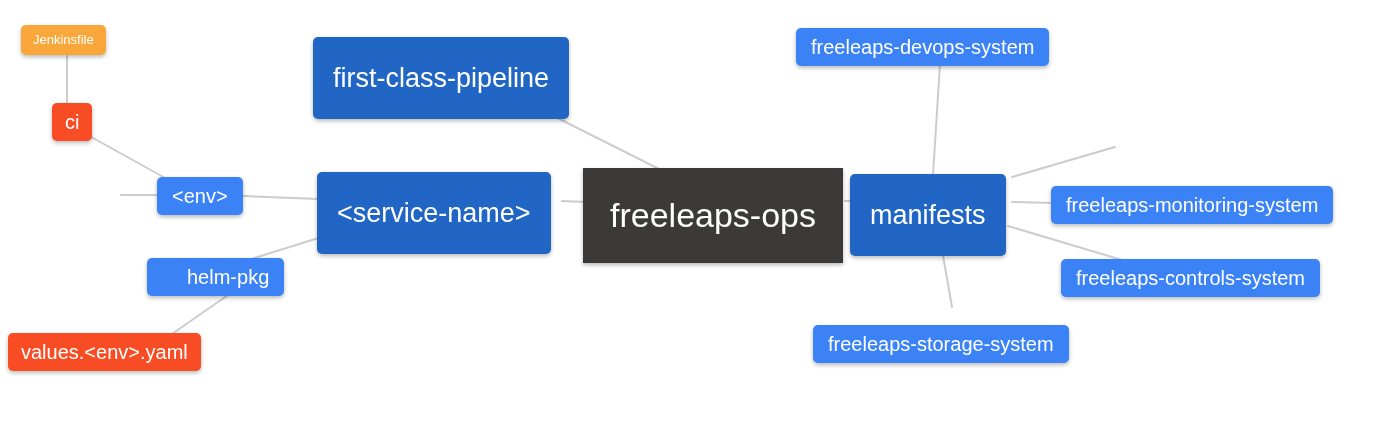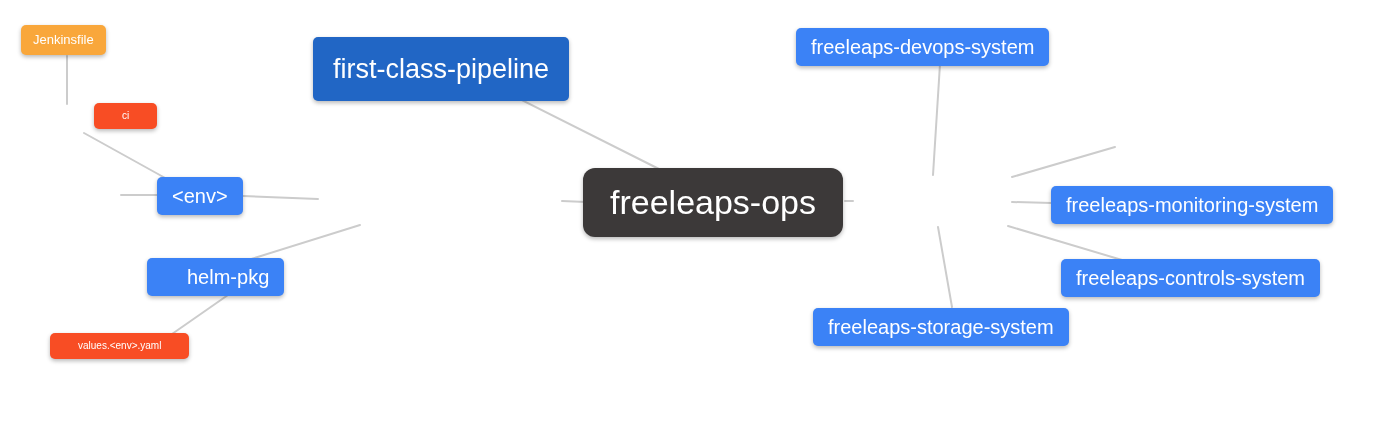--- a/index.html
+++ b/index.html
@@ -22,24 +22,24 @@
     line-height:1.2;
     cursor:pointer;
     user-select:none;
   }
   .c-blue  {background:#2166C5;}
   .c-green {background:#3b82f6;}
   .c-red   {background:#F84D24;}
   .c-orange{background:#F9A73B;}
   .c-dark  {background:#3C3939;}
   .s13{font-size:13px;padding:7px 12px;}
-  .s15{font-size:10px;padding:7px 28px;margin-left:42px;}
+  .s15{font-size:20px;padding:7px 13px;}
   .s20{font-size:20px;padding:7px 15px;}
-  .s27{font-size:27px;padding:16px 20px;}
-  .s34{font-size:34px;padding:14px 27px;border-radius:12px;}
+  .s27{font-size:27px;padding:25px 20px;}
+  .s34{font-size:34px;padding:27px 27px;border-radius:0;}
 </style>
 </head>
 <body>
 
 <div id="canvas">
 
   <svg id="edges" viewBox="0 0 1390 421" xmlns="http://www.w3.org/2000/svg">
     <line x1="67" y1="56" x2="67" y2="104"></line>
     <line x1="84" y1="133" x2="167" y2="179"></line>
     <line x1="121" y1="195" x2="158" y2="195"></line>
@@ -55,19 +55,21 @@
     <line x1="1008" y1="226" x2="1122" y2="260"></line>
     <line x1="938" y1="227" x2="952" y2="307"></line>
   </svg>
 
   <div class="node c-orange s13" style="left:21px;  top:25px;">Jenkinsfile</div>
   <div class="node c-red    s15" style="left:52px;  top:103px;">ci</div>
   <div class="node c-green  s20" style="left:157px; top:177px;">&lt;env&gt;</div>
   <div class="node c-green  s20" style="left:147px; top:258px;padding-left:40px;">helm-pkg</div>
   <div class="node c-red    s15" style="left:8px;   top:333px;">values.&lt;env&gt;.yaml</div>
   <div class="node c-blue   s27" style="left:313px; top:37px;">first-class-pipeline</div>
+  <div class="node c-blue   s27" style="left:317px; top:172px;">&lt;service-name&gt;</div>
   <div class="node c-dark   s34" style="left:583px; top:168px;">freeleaps-ops</div>
+  <div class="node c-blue   s27" style="left:850px; top:174px;">manifests</div>
   <div class="node c-green  s20" style="left:796px; top:28px;">freeleaps-devops-system</div>
   <div class="node c-green  s20" style="left:1061px;top:259px;">freeleaps-controls-system</div>
   <div class="node c-green  s20" style="left:1051px;top:186px;">freeleaps-monitoring-system</div>
-  <div class="node c-green  s20" style="left:813px; top:308px;">freeleaps-storage-system</div>
+  <div class="node c-green  s20" style="left:813px; top:325px;">freeleaps-storage-system</div>
 
 </div>
 
 </body></html>

